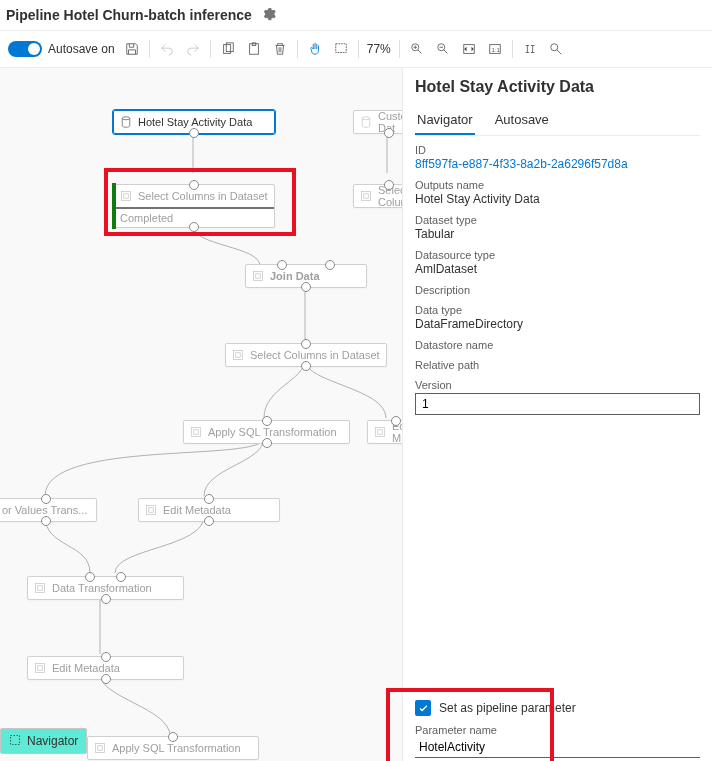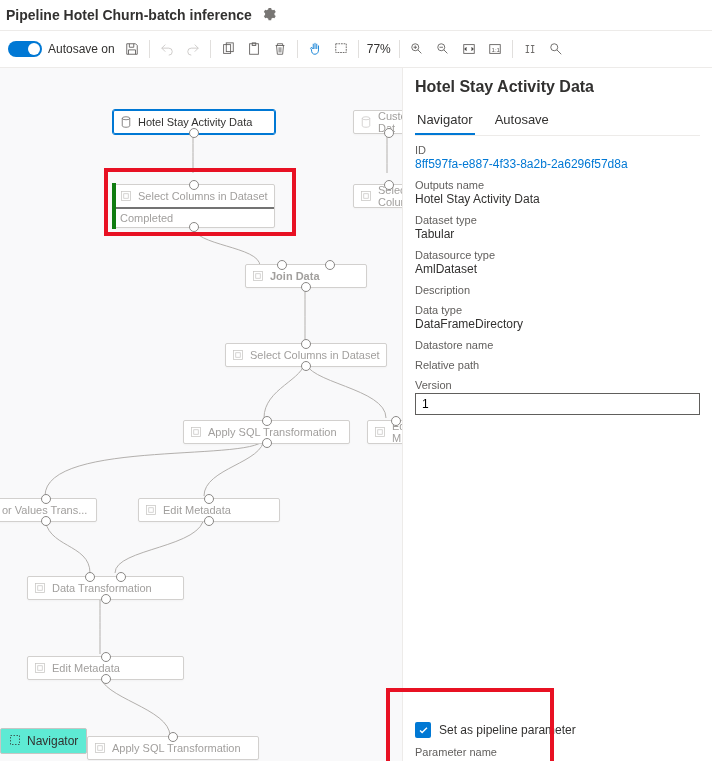--- a/index.html
+++ b/index.html
@@ -379,17 +379,18 @@
     <div class="bottom-block">
       <div class="chk">
         <span class="box">
             <svg width="11" height="11" viewBox="0 0 16 16">
               <path fill="none" stroke="#fff" stroke-width="2" d="M3 8l3 3 7-7"></path>
             </svg>
           </span>
         <span>Set as pipeline parameter</span>
       </div>
       <div class="field-label">Parameter name</div>
+      <input class="parm-input" value="HotelActivity" style="">
     </div>
   </div>
 
   <div class="redbox" style="left:386px;top:620px;width:160px;height:72px;"></div>
 </div>
 
 </body></html>

